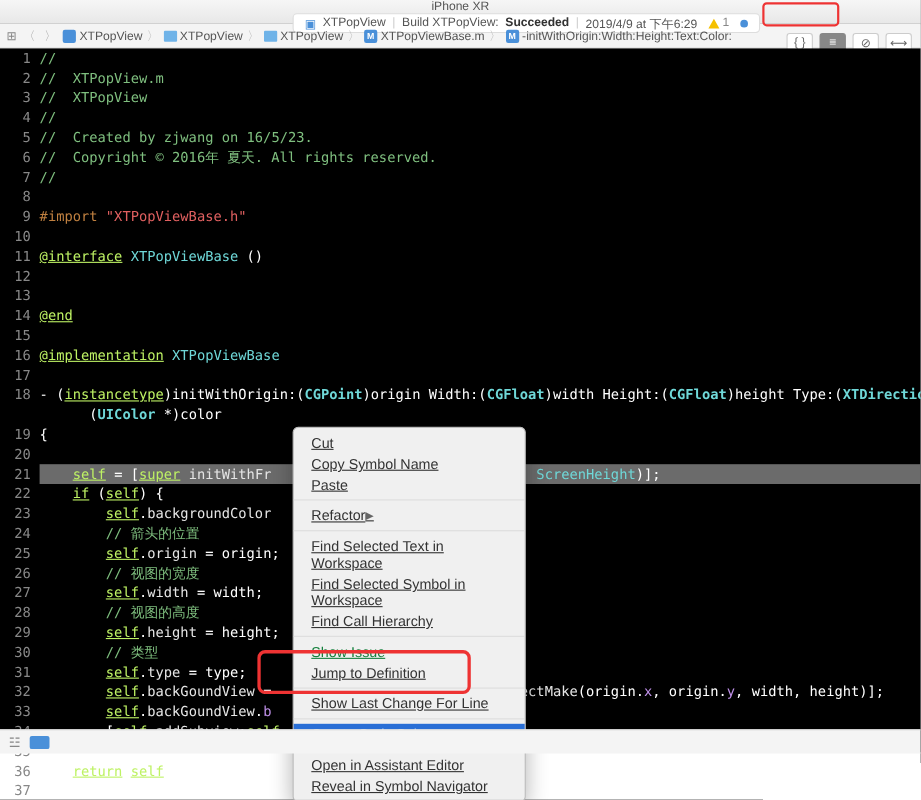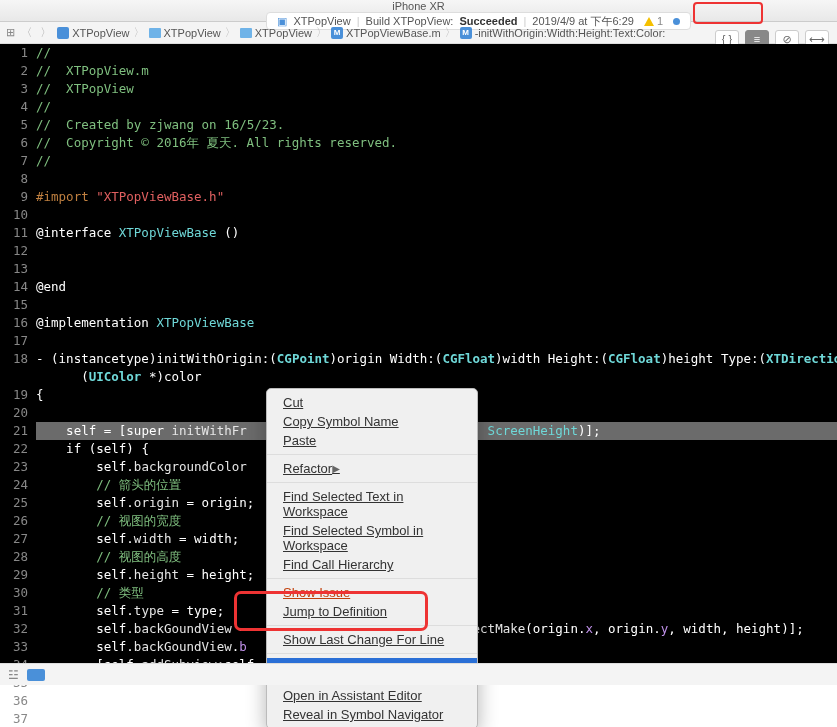--- a/index.html
+++ b/index.html
@@ -120,21 +120,21 @@
       padding-right: 8px;
       color: #888;
       user-select: none;
     }
     .gutter div { height: 18px; }
     .code { flex: 1; white-space: pre; }
     .code-line { height: 18px; }
     .code-line.hl { background: #6b6b6b; }
     
     .c-comment { color: #7fbf7f; }
-    .c-keyword { color: #ffffff; }
+    .c-keyword { color: #bef264; text-decoration: underline; }
     .c-directive { color: #c08040; }
     .c-string { color: #e06060; }
     .c-type { color: #6fd8d8; font-weight: bold; }
     .c-class { color: #6fd8d8; }
     .c-prop { color: #e5e5e5; }
     .c-var { color: #bf90e8; }
     .c-white { color: #fff; }
     .c-const { color: #6fd8d8; }
     
     
@@ -153,21 +153,21 @@
     }
     .menu-item {
       padding: 2px 16px;
       cursor: default;
       display: flex;
       align-items: center;
       justify-content: flex-start;
       text-decoration: underline;
     }
     .menu-item.highlighted { background: #2a6fd6; color: #fff; }
-    .menu-item.disabled { color: #c2410c; }
+    .menu-item.disabled { color: #15803d; }
     .menu-sep { height: 1px; background: #ddd; margin: 4px 0; }
     .submenu-arrow { color: #666; font-size: 10px; }
     
     .red-box-2 {
       position: absolute;
       left: 234px;
       top: 591px;
       width: 194px;
       height: 40px;
       border: 3px solid #e33;

